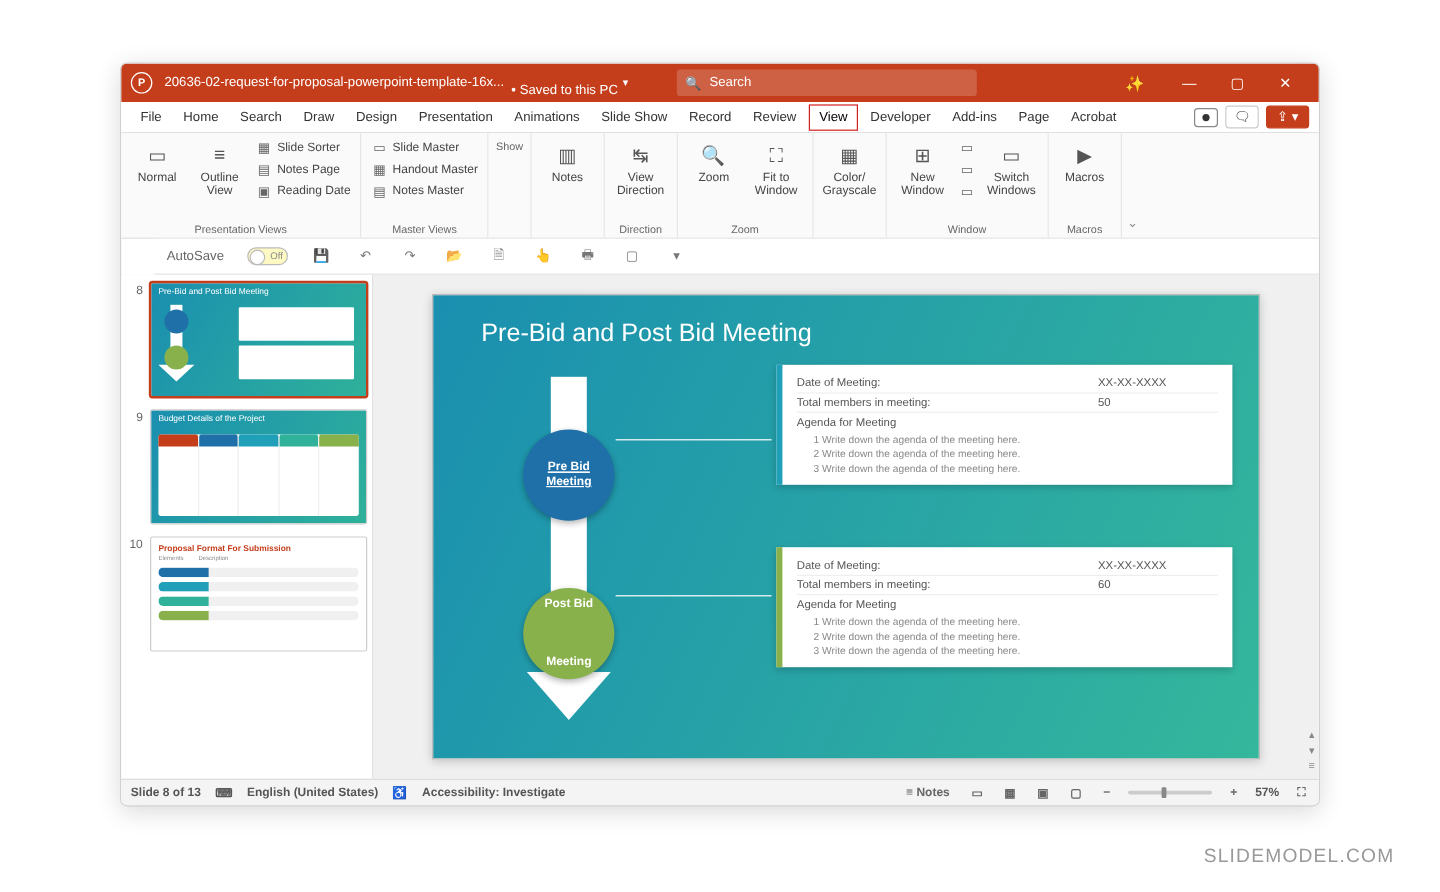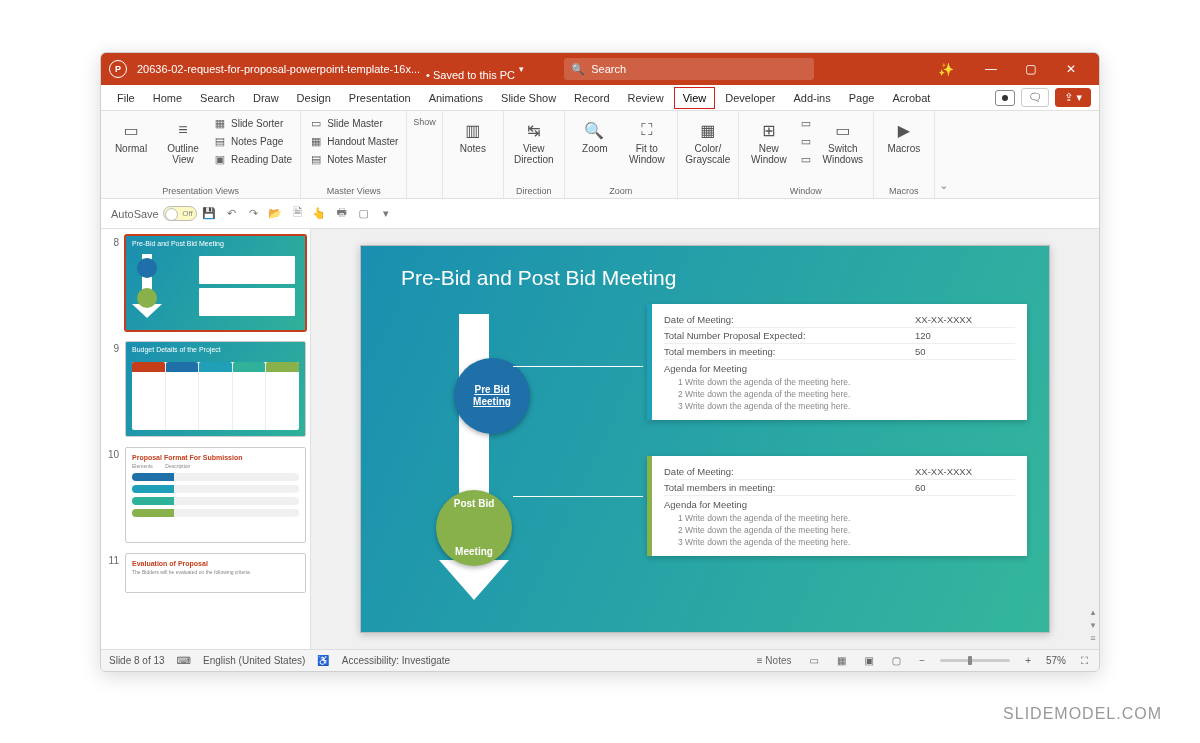--- a/index.html
+++ b/index.html
@@ -30,52 +30,52 @@
 .ribbon .group .label { text-align: center; font-size: 9px; color: #666; padding-top: 2px; }
 .ribbon .bigbtn { display: flex; flex-direction: column; align-items: center; justify-content: center; width: 48px; text-align: center; gap: 2px; padding: 4px 2px; cursor: pointer; }
 .ribbon .bigbtn .ic { width: 24px; height: 22px; display: flex; align-items: center; justify-content: center; font-size: 16px; color: #555; }
 .ribbon .smallbtns { display: flex; flex-direction: column; gap: 2px; justify-content: center; }
 .ribbon .smallbtn { display: flex; align-items: center; gap: 4px; padding: 1px 2px; white-space: nowrap; cursor: pointer; }
 .ribbon .smallbtn .ic { width: 14px; height: 14px; display: inline-flex; align-items: center; justify-content: center; font-size: 11px; color: #666; }
 .ribbon .checkbox-row { display: flex; align-items: center; gap: 4px; padding: 1px 2px; white-space: nowrap; }
 .ribbon .checkbox-row input { width: 11px; height: 11px; }
 .ribbon .ruler-box { border: 1.5px solid #d02020; padding: 1px 4px; display: inline-flex; align-items: center; gap: 4px; }
 .ribbon .collapse { display: flex; align-items: flex-end; justify-content: center; width: 18px; color: #888; font-size: 11px; padding-bottom: 6px; }
-.qat { height: 30px; background: #fff; border-bottom: 1px solid #e0e0e0; display: flex; align-items: center; padding: 0 10px; gap: 4px; font-size: 11px; color: #666; }
+.qat { height: 30px; background: #fff; border-bottom: 1px solid #e0e0e0; display: flex; align-items: center; padding: 0 10px; gap: 19px; font-size: 11px; color: #666; margin-left: 28px; }
 .qat .autosave-pill { display: inline-flex; border: 1px solid #bbb; border-radius: 9px; width: 34px; height: 15px; align-items: center; font-size: 8px; padding: 0 3px; justify-content: flex-end; color: #888; background: #fef9c3; position: relative; }
 .qat .autosave-pill::before { content:''; position: absolute; left: 1px; top: 1px; width: 11px; height: 11px; background: #fff; border: 1px solid #bbb; border-radius: 50%; }
 .qat .qbtn { width: 18px; text-align: center; color: #777; cursor: pointer; }
 .qat .save-icon { color: #8e44ad; }
 .workarea { flex: 1; display: flex; background: #f0f0f0; overflow: hidden; }
 .thumbs { width: 210px; background: #fff; border-right: 1px solid #e0e0e0; overflow-y: auto; padding: 6px 4px; }
 .thumb-row { display: flex; gap: 6px; margin-bottom: 10px; }
 .thumb-num { width: 14px; text-align: right; font-size: 10px; color: #666; padding-top: 2px; }
 .thumb { flex: 1; height: 96px; border: 1px solid #ccc; border-radius: 2px; background: linear-gradient(120deg, #1a8fb0 0%, #2fb19a 100%); position: relative; overflow: hidden; }
 .thumb.selected { outline: 2px solid #c43e1c; outline-offset: -1px; }
 .thumb .t-title { color: #fff; font-size: 7px; padding: 4px 6px; }
 .canvas { flex: 1; display: flex; align-items: center; justify-content: center; position: relative; padding: 10px 14px; }
 .canvas-scroll { position: absolute; right: 2px; top: 6px; bottom: 6px; width: 8px; display: flex; flex-direction: column; justify-content: flex-end; gap: 3px; color: #888; font-size: 9px; align-items: center; }
 .slide { width: 690px; height: 388px; background: linear-gradient(115deg, #1a8fb0 0%, #34b79c 100%); border: 1px solid #bbb; box-shadow: 0 2px 8px rgba(0,0,0,0.2); position: relative; color: #fff; }
 .slide-title { position: absolute; top: 20px; left: 40px; font-size: 21px; font-weight: 400; }
 .arrow-col { position: absolute; left: 48px; top: 68px; width: 130px; height: 300px; }
 .arrow-shaft { position: absolute; left: 50px; top: 0; width: 30px; height: 250px; background: #fff; }
 .arrow-head { position: absolute; left: 30px; top: 246px; width: 0; height: 0; border-left: 35px solid transparent; border-right: 35px solid transparent; border-top: 40px solid #fff; }
 .circle { position: absolute; width: 76px; height: 76px; border-radius: 50%; display: flex; flex-direction: column; align-items: center; justify-content: center; font-size: 10px; font-weight: 600; text-align: center; line-height: 1.2; box-shadow: 0 2px 5px rgba(0,0,0,0.3); }
-.circle.prebid { background: #1f6fa8; top: 44px; left: 45px; text-decoration: underline; }
+.circle.prebid { background: #1f6fa8; top: 44px; left: 27px; text-decoration: underline; }
 .circle.postbid { background: #88b04b; top: 176px; left: 27px; gap: 36px; }
 .info-box { position: absolute; background: #fff; color: #333; font-size: 9.5px; width: 380px; padding: 8px 12px; box-shadow: 0 2px 6px rgba(0,0,0,0.2); }
 .info-box.top { top: 58px; right: 22px; border-left: 5px solid #1f9fb8; }
 .info-box.bottom { top: 210px; right: 22px; border-left: 5px solid #88b04b; }
 .info-row { display: flex; padding: 2px 0; border-bottom: 1px solid #eee; }
 .info-row .lbl { flex: 1; color: #555; }
 .info-row .val { width: 100px; color: #555; }
 .info-box .agenda-title { padding: 3px 0 2px 0; color: #555; }
 .info-box .agenda-item { font-size: 8.5px; color: #888; padding: 1px 0 1px 14px; }
 .connector { position: absolute; background: #fff; height: 1px; }
-.statusbar { height: 22px; background: #f4f4f4; border-top: 1px solid #ddd; display: flex; align-items: center; font-size: 10px; color: #555; padding: 0 8px; gap: 12px; }
+.statusbar { height: 22px; background: #f4f4f4; border-top: 1px solid #ddd; display: flex; align-items: center; font-size: 10px; color: #555; padding: 0 8px; gap: 12px; font-weight: bold; }
 .statusbar .spacer { flex: 1; }
 .statusbar .sbtn { color: #666; cursor: pointer; padding: 0 3px; text-align: center; }
 .statusbar .zoom-slider { width: 70px; height: 3px; background: #ccc; position: relative; border-radius: 2px; }
 .statusbar .zoom-slider::after { content: ''; position: absolute; left: 40%; top: -3px; width: 4px; height: 9px; background: #888; border-radius: 1px; }
 .watermark { position: absolute; bottom: 20px; right: 38px; font-size: 16px; letter-spacing: 1px; color: #999; }
 .mini-thumb-content { position: absolute; left: 6px; top: 18px; right: 6px; bottom: 6px; }
 .mini-circle { position: absolute; border-radius: 50%; width: 20px; height: 20px; }
 .mini-box { position: absolute; background: #fff; border-radius: 1px; }
 .thumb9-panel { position:absolute; left:6px; right:6px; top:20px; bottom:6px; background:#fff; border-radius:2px; display:flex; }
 .thumb9-col { flex:1; border-right:1px solid #eee; font-size:5px; padding:2px; color:#555; }
@@ -326,27 +326,20 @@
           <div class="bar">
                 <div style="flex:1;background:#2fb19a"></div>
                 <div style="flex:3;background:#f0f0f0"></div>
               </div>
           <div class="bar">
                 <div style="flex:1;background:#88b04b"></div>
                 <div style="flex:3;background:#f0f0f0"></div>
               </div>
         </div>
       </div>
-      <div class="thumb-row">
-        <div class="thumb-num">11</div>
-        <div class="thumb thumb11" style="height:40px">
-          <div style="font-size:7px;color:#c43e1c;font-weight:600">Evaluation of Proposal</div>
-          <div style="font-size:5px;color:#888;margin-top:2px">The Bidders will be evaluated on the following criteria</div>
-        </div>
-      </div>
     </div>
 
     <div class="canvas">
       <div class="slide">
         <div class="slide-title">Pre-Bid and Post Bid Meeting</div>
         <div class="arrow-col">
           <div class="arrow-shaft"></div>
           <div class="arrow-head"></div>
           <div class="circle prebid">
             <span style="text-decoration:underline">Pre Bid</span>
@@ -356,24 +349,20 @@
             <span>Post Bid</span>
                 <span>Meeting</span>
           </div>
         </div>
         <div class="connector" style="top:120px;left:152px;width:130px"></div>
         <div class="connector" style="top:250px;left:152px;width:130px"></div>
         <div class="info-box top">
           <div class="info-row">
                 <span class="lbl">Date of Meeting:</span>
                 <span class="val">XX-XX-XXXX</span>
-              </div>
-          <div class="info-row">
-                <span class="lbl">Total Number Proposal Expected:</span>
-                <span class="val">120</span>
               </div>
           <div class="info-row">
                 <span class="lbl">Total members in meeting:</span>
                 <span class="val">50</span>
               </div>
           <div class="agenda-title">Agenda for Meeting</div>
           <div class="agenda-item">1  Write down the agenda of the meeting here.</div>
           <div class="agenda-item">2  Write down the agenda of the meeting here.</div>
           <div class="agenda-item">3  Write down the agenda of the meeting here.</div>
         </div>

